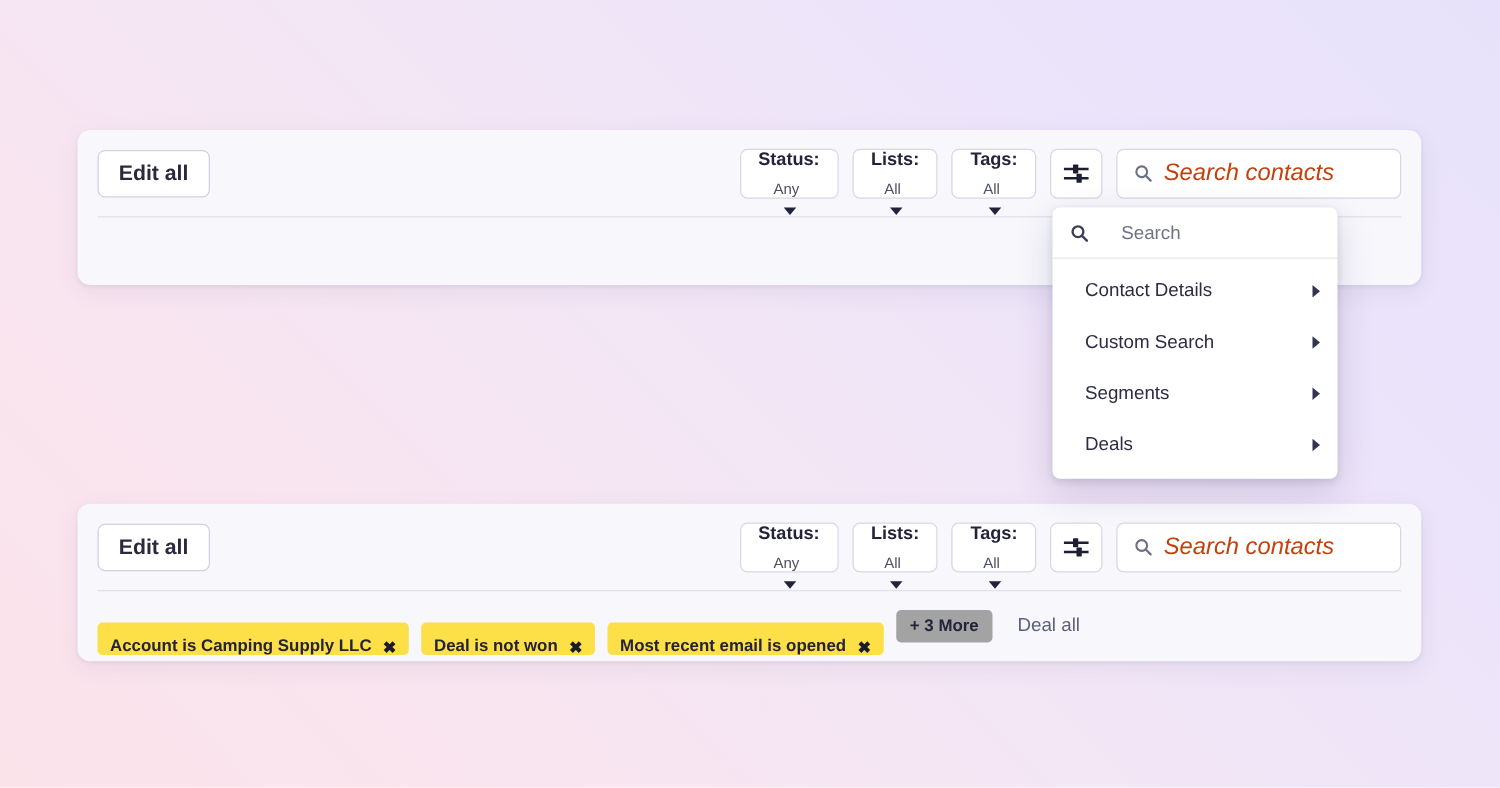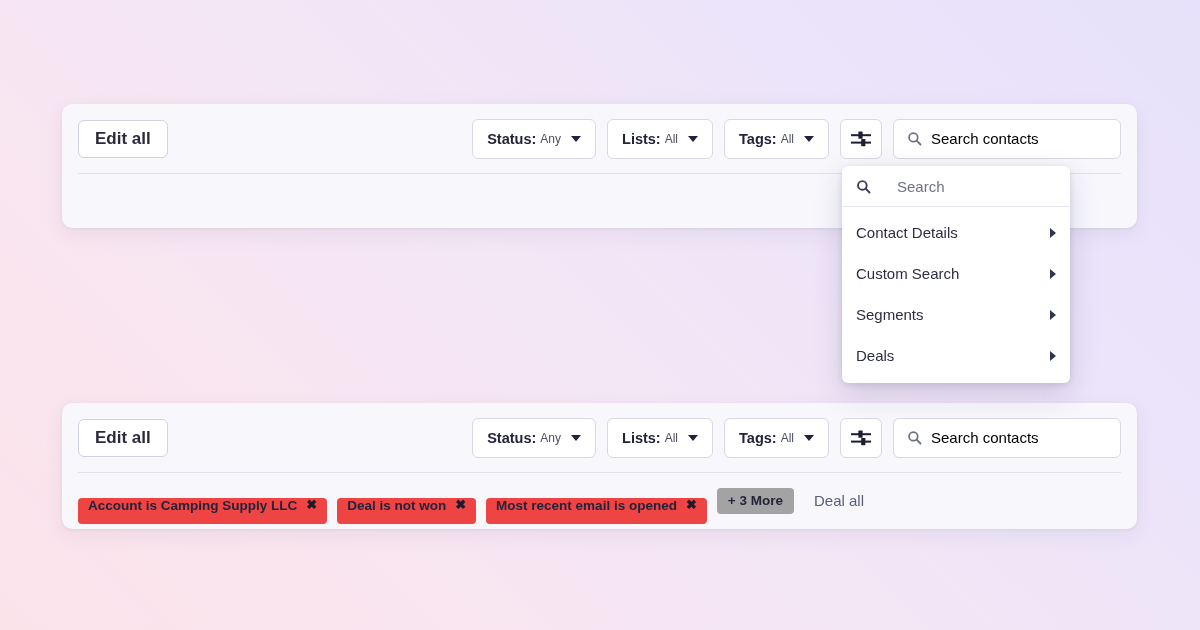--- a/index.html
+++ b/index.html
@@ -70,20 +70,21 @@
     height: 40px;
     padding: 0 14px;
     background: #ffffff;
     border: 1px solid #d6d8e4;
     border-radius: 6px;
     display: flex;
     align-items: center;
     gap: 8px;
     cursor: pointer;
     white-space: nowrap;
+    flex-direction: column;
   }
   .filter-pill .pill-key {
     font-size: 14.5px;
     font-weight: bold;
     color: #23233a;
   }
   .filter-pill .pill-val {
     font-size: 12px;
     color: #4d4f63;
     margin-left: -4px;
@@ -117,22 +118,23 @@
     background: #ffffff;
     border: 1px solid #d6d8e4;
     border-radius: 6px;
     display: flex;
     align-items: center;
     gap: 9px;
     padding: 0 13px;
     cursor: text;
   }
   .search-field .ph {
-    font-size: 15px;
-    color: #000000;
+    font-size: 19px;
+    color: #c2410c;
+    font-style: italic;
   }
 
   
   #dropdown {
     position: absolute;
     left: 842px;
     top: 166px;
     width: 228px;
     background: #ffffff;
     border-radius: 6px;
@@ -153,43 +155,43 @@
 
   .dd-item {
     height: 41px;
     display: flex;
     align-items: center;
     padding: 0 14px;
     font-size: 15px;
     color: #2c2c44;
     cursor: pointer;
   }
-  .dd-item .lbl { flex: 1; }
+  .dd-item .lbl { flex: 1; margin-left: 12px; }
   .caret-right {
     width: 0; height: 0;
     border-top: 5px solid transparent;
     border-bottom: 5px solid transparent;
     border-left: 6px solid #313552;
   }
   #dd-list { padding: 5px 0 7px 0; }
 
   
   .chips-row {
     height: 57px;
     display: flex;
     align-items: center;
     padding: 0 16px;
     gap: 10px;
   }
   .chip {
     height: 26px;
-    background: #ef4444;
+    background: #fde047;
     border-radius: 4px;
     display: flex;
-    align-items: flex-start;
+    align-items: flex-end;
     gap: 9px;
     padding: 0 10px;
     font-size: 13.5px;
     color: #23233a;
     font-weight: bold;
     white-space: nowrap;
     cursor: default;
     margin-top: 20px;
   }
   .chip-x {

